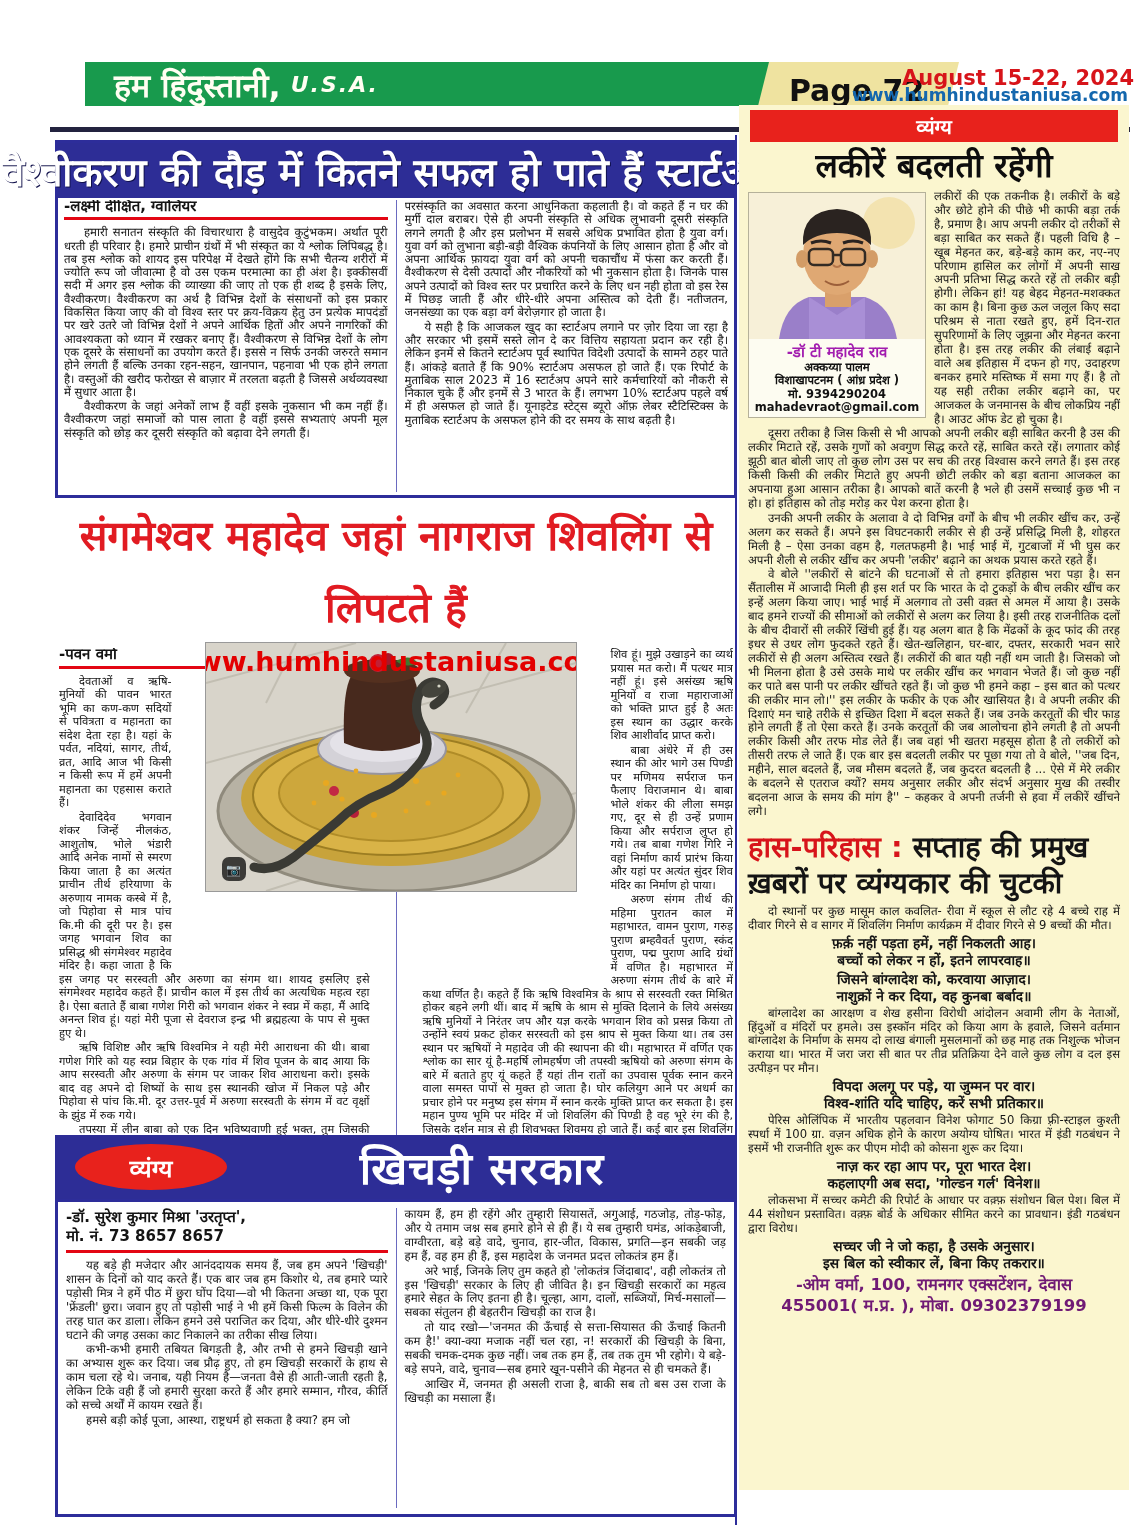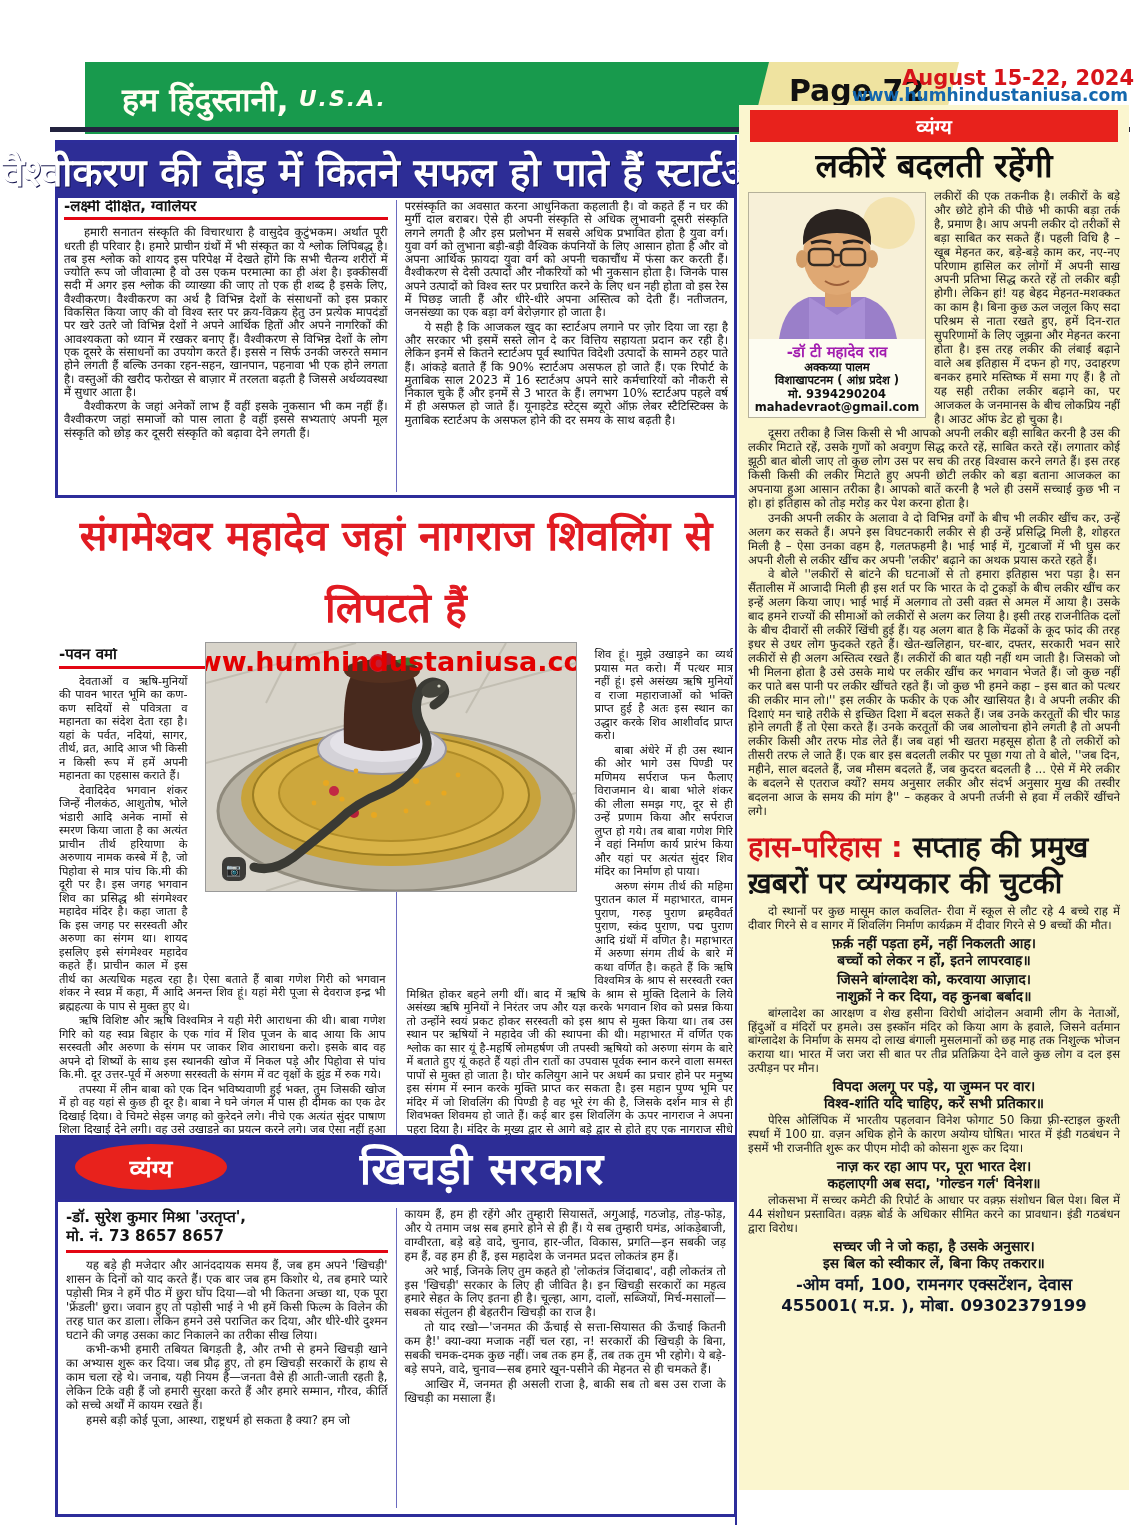--- a/index.html
+++ b/index.html
@@ -1,21 +1,21 @@
 <!DOCTYPE html>
 <html><head>
 <meta charset="utf-8">
 <style>
   html,body{margin:0;padding:0;}
   body{width:1135px;height:1533px;position:relative;background:#ffffff;
        font-family:"DejaVu Sans","Liberation Sans",sans-serif;color:#141414;}
   .abs{position:absolute;}
   
-  .masthead{left:85px;top:62px;width:690px;height:72px;background:#189a4d;
-            display:flex;align-items:center;padding-left:37px;box-sizing:border-box;}
+  .masthead{left:85px;top:62px;width:690px;height:44px;background:#189a4d;
+            display:flex;align-items:center;padding-left:29px;box-sizing:border-box;}
   .masthead-hindi{color:#fffef2;font-weight:bold;font-size:32px;}
   .masthead-latin{color:#fffef2;font-weight:bold;font-style:italic;font-size:22px;margin-left:10px;letter-spacing:2px;}
   .page-tab{left:762px;top:62px;width:190px;height:56px;background:#efe3a0;transform:skewX(-14deg);
             display:flex;align-items:center;justify-content:center;}
   .page-tab span{transform:skewX(14deg);font-weight:bold;font-size:30px;color:#111;}
   .issue-date{right:1px;top:58px;color:#d7141a;font-weight:bold;font-size:21px;text-align:right;width:320px;margin-top:8px;}
   .website{right:7px;top:85px;color:#1467ae;font-weight:bold;font-size:17px;text-align:right;width:320px;}
   .header-rule{left:50px;top:127px;width:1080px;height:5px;background:#23233f;}
   
   .jpara{text-align:justify;text-indent:20px;margin:0 0 1px 0;}
@@ -37,25 +37,25 @@
   .tag-box span{color:#fff;font-weight:bold;font-size:20px;}
   .ycol-headline{text-align:center;font-weight:bold;font-size:33px;color:#0d0d0d;line-height:40px;margin-bottom:4px;}
   .ycol-body{font-size:11.6px;line-height:13.9px;}
   .portrait{float:left;width:178px;height:226px;border:1px solid #b5b19a;background:#fdfcf1;
             margin:2px 8px 2px 0;box-sizing:border-box;text-align:center;overflow:hidden;}
   .portrait .p-name{color:#a21caf;font-weight:bold;font-size:15px;line-height:18px;}
   .portrait .p-line{color:#111;font-weight:bold;font-size:11.5px;line-height:13.5px;}
   .haas-title{margin:10px 0 4px 0;font-weight:bold;font-size:29px;line-height:36px;text-align:left;}
   .haas-title .t-red{color:#d7141a;}
   .couplet{text-align:center;font-weight:bold;font-size:13.8px;line-height:17px;margin:2px 0;}
-  .haas-contact{color:#0f172a;font-weight:bold;font-size:16.5px;line-height:21px;text-align:center;margin-top:2px;}
+  .haas-contact{color:#701a75;font-weight:bold;font-size:16.5px;line-height:21px;text-align:center;margin-top:2px;}
   
   .sang{left:55px;top:500px;width:682px;height:635px;overflow:hidden;}
   .sang-headline{text-align:center;color:#e11b22;font-weight:bold;font-size:41px;line-height:72px;}
-  .sang-cols{display:flex;gap:10px;padding:4px 4px 0 4px;}
+  .sang-cols{display:flex;gap:26px;padding:4px 4px 0 4px;}
   .sang-col{width:330px;font-size:11.3px;line-height:13.5px;height:572px;overflow:hidden;}
   .spacer-r{float:right;width:192px;height:252px;margin:42px 0 2px 6px;}
   .spacer-l{float:left;width:182px;height:252px;margin:80px 6px 2px 0;}
   .sang-photo{left:205px;top:642px;width:372px;height:250px;border:1px solid #999;box-sizing:border-box;}
   
   .khi-band{left:55px;top:1135px;width:682px;height:64px;background:#2d2d96;display:flex;align-items:center;}
   .khi-oval{width:152px;height:46px;background:#e8221c;border-radius:50%;margin-left:20px;
             display:flex;align-items:center;justify-content:center;flex:0 0 auto;}
   .khi-oval span{color:#fff;font-weight:bold;font-size:24px;}
   .khi-band .khi-title{flex:1;text-align:center;color:#fff;font-weight:bold;font-size:44px;letter-spacing:1px;}

